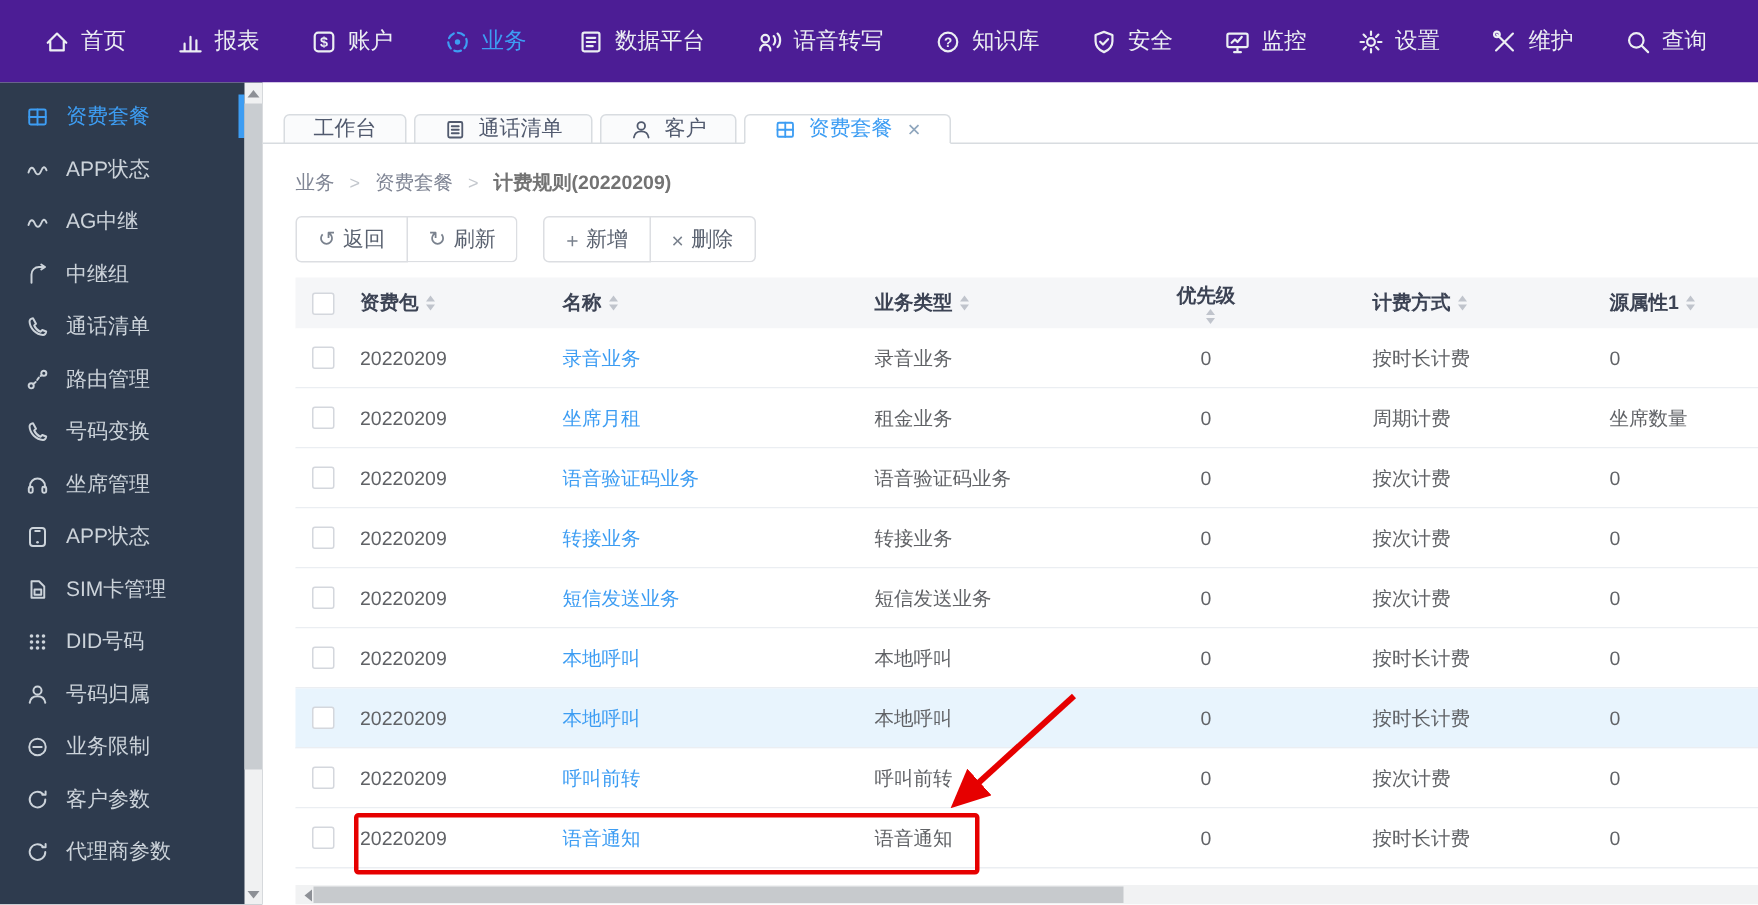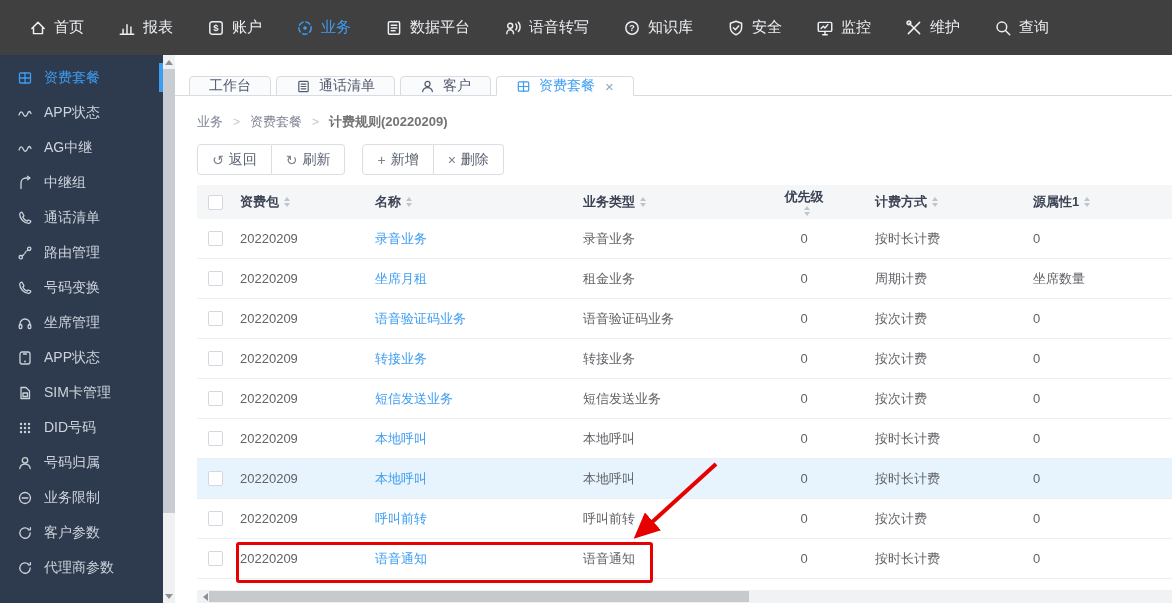--- a/index.html
+++ b/index.html
@@ -1,21 +1,21 @@
 <!DOCTYPE html>
 <html><head>
 <meta charset="utf-8">
 <style>
   * { margin:0; padding:0; box-sizing:border-box; }
   html,body { width:1172px; height:603px; overflow:hidden; background:#fff;
     font-family:"Liberation Sans","DejaVu Sans",sans-serif; }
   .stage { position:relative; width:1172px; height:603px; }
 
   
-  .topnav { position:absolute; top:0; left:0; width:1172px; height:55px; background:#404040;
+  .topnav { position:absolute; top:0; left:0; width:1172px; height:55px; background:#4c1d95;
     display:flex; align-items:center; padding-left:12px; }
   .nav-item { display:flex; align-items:center; gap:7px; color:#eceff3; font-size:15px;
     padding:0 17px; height:100%; cursor:pointer; white-space:nowrap; }
   .nav-item.active { color:#3d9df3; }
   .ic { display:inline-block; flex:none; }
   .nav-item .ic { width:18px; height:18px; }
 
   
   .sidebar { position:absolute; top:55px; left:0; width:175px; height:548px; background:#2e3b4e; overflow:hidden; }
   .side-items { position:absolute; left:0; top:5px; width:163px; }
@@ -58,21 +58,21 @@
   .btn .glyph { font-size:14px; color:#7a828e; }
 
   
   .table { margin:10px 0 0 22px; width:975px; }
   .thead { display:flex; align-items:center; height:34px; background:#f5f6f8; font-size:13px; color:#3c4354; font-weight:bold; }
   .tr { display:flex; align-items:center; height:40px; border-bottom:1px solid #ebeef2; font-size:13px; color:#606266; background:#fff; }
   .tr.hl { background:#e8f4fd; }
   .td { flex:none; display:flex; align-items:center; }
   .c0 { width:43px; padding-left:11px; }
   .c1 { width:135px; } .c2 { width:208px; } .c3 { width:150px; }
-  .c4 { width:142px;flex-direction:column; } .c5 { width:158px; } .c6 { width:139px; }
+  .c4 { width:142px;flex-direction:column; } .c5 { width:158px;margin-left:40px; } .c6 { width:139px; }
   .cb { width:15px; height:15px; border:1px solid #d4d7dd; border-radius:2px; background:#fff; cursor:pointer; }
   .link { color:#3d9df3; cursor:pointer; }
   .sort { display:inline-flex; flex-direction:column; gap:2px; margin-left:5px; cursor:pointer; }
   .sort .tri-up { border-left-width:3.5px; border-right-width:3.5px; border-bottom:4px solid #c0c4cc; }
   .sort .tri-down { border-left-width:3.5px; border-right-width:3.5px; border-top:4px solid #c0c4cc; }
 
   
   .hscroll { position:absolute; left:22px; right:0; bottom:0; height:13px; background:#f1f2f3; }
   .hs-arrow { position:absolute; left:2px; top:0; width:12px; height:13px; display:flex; align-items:center; justify-content:center; }
   .tri-left { width:0; height:0; border-top:4px solid transparent; border-bottom:4px solid transparent; border-right:5px solid #8d9096; }
@@ -142,20 +142,27 @@
             <path d="M5.7 7.8l1.7 1.7 3-3.2"></path>
           </svg></span>
         <span>安全</span>
       </div>
     <div class="nav-item">
         <span class="ic"><svg viewBox="0 0 16 16" width="100%" height="100%" fill="none" stroke="currentColor" stroke-width="1.3" stroke-linecap="round" stroke-linejoin="round">
             <rect x="2" y="3" width="12" height="8" rx="1"></rect>
             <path d="M6 14h4M8 11.2V14M4.5 8.5l2-2 1.5 1.5 2.5-3"></path>
           </svg></span>
         <span>监控</span>
+      </div>
+    <div class="nav-item">
+        <span class="ic"><svg viewBox="0 0 16 16" width="100%" height="100%" fill="none" stroke="currentColor" stroke-width="1.3" stroke-linecap="round" stroke-linejoin="round">
+            <circle cx="8" cy="8" r="2.3"></circle>
+            <path d="M8 1.8v2M8 12.2v2M1.8 8h2M12.2 8h2M3.6 3.6l1.4 1.4M11 11l1.4 1.4M12.4 3.6L11 5M5 11l-1.4 1.4"></path>
+          </svg></span>
+        <span>设置</span>
       </div>
     <div class="nav-item">
         <span class="ic"><svg viewBox="0 0 16 16" width="100%" height="100%" fill="none" stroke="currentColor" stroke-width="1.3" stroke-linecap="round" stroke-linejoin="round">
             <path d="M3 13L13 3M3.5 3.5L13 13"></path>
             <circle cx="3.5" cy="3.5" r="1.7"></circle>
           </svg></span>
         <span>维护</span>
       </div>
     <div class="nav-item">
         <span class="ic"><svg viewBox="0 0 16 16" width="100%" height="100%" fill="none" stroke="currentColor" stroke-width="1.3" stroke-linecap="round" stroke-linejoin="round">

